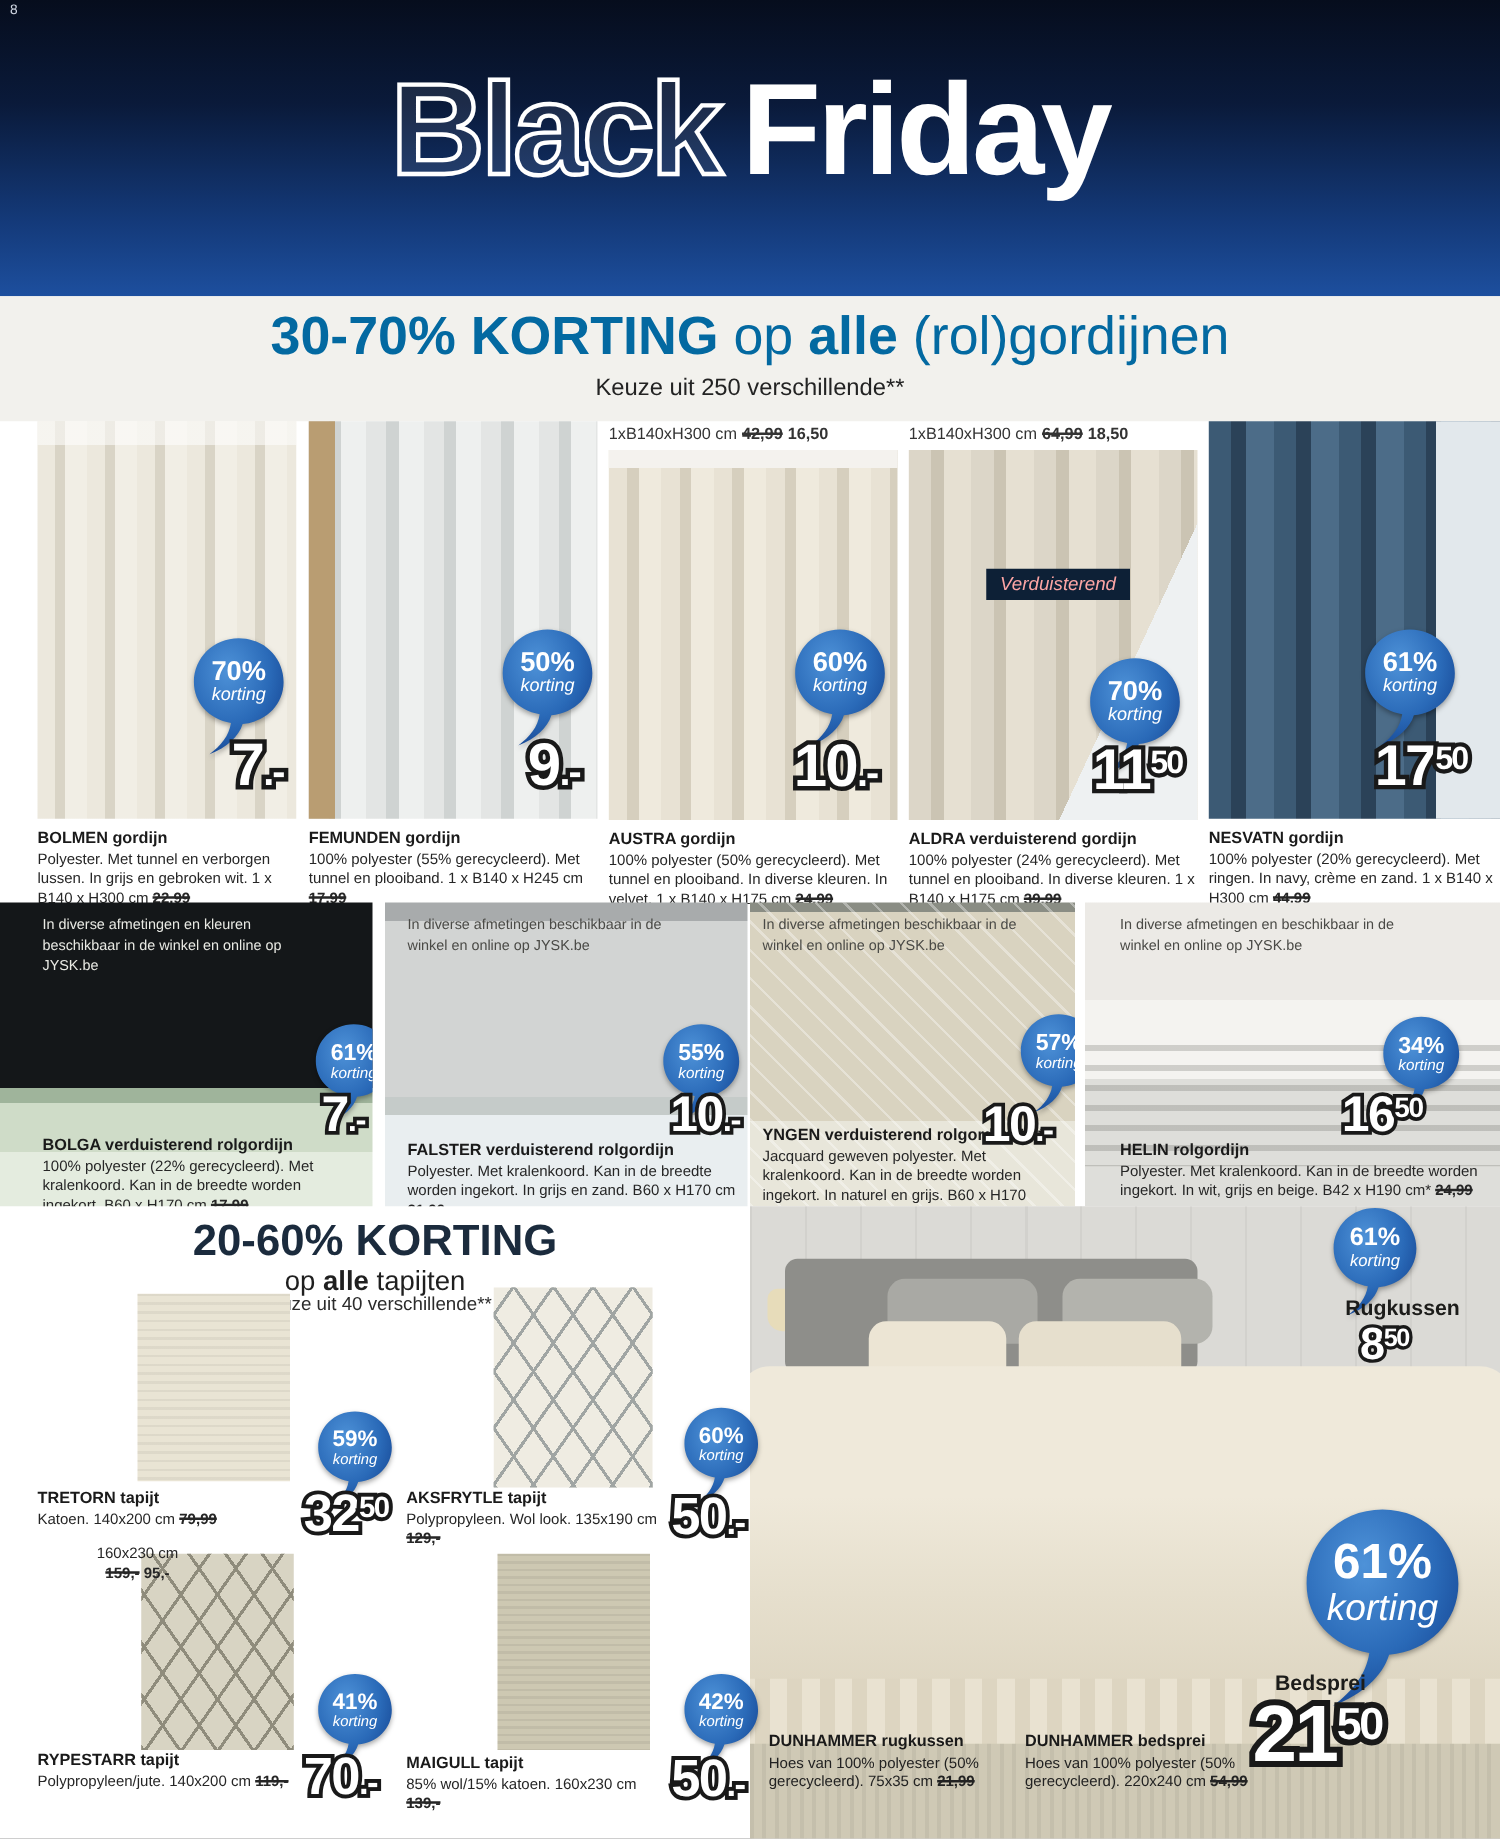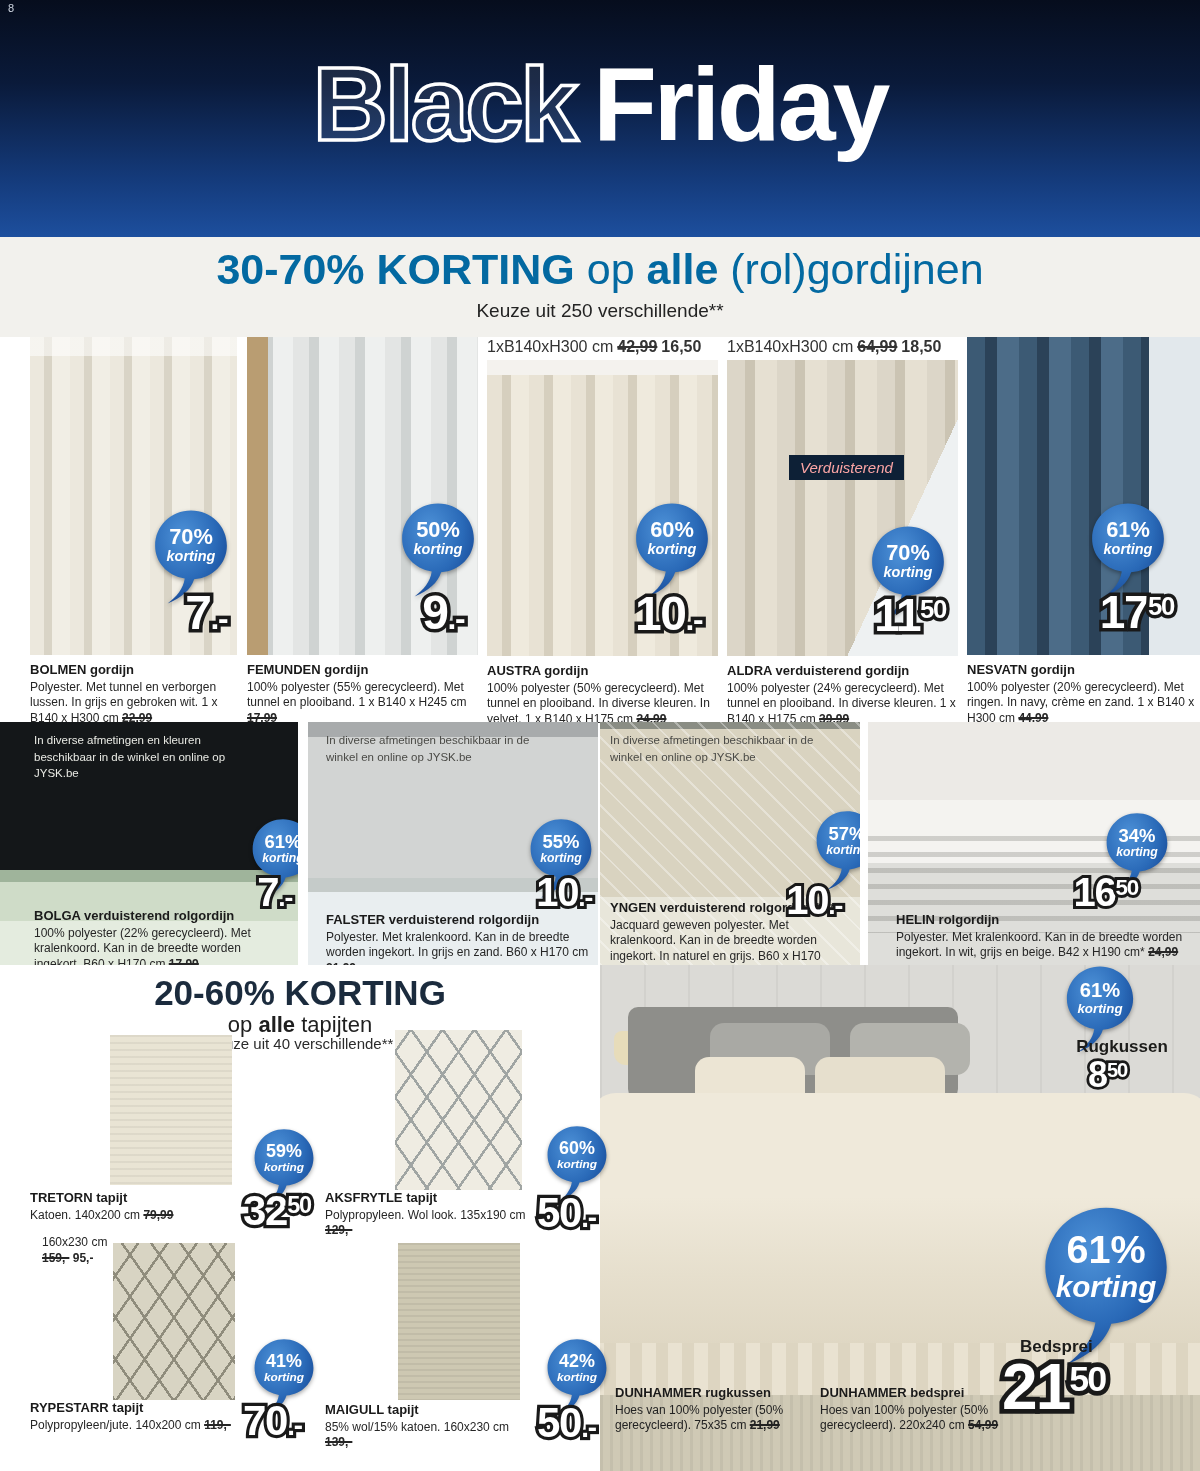--- a/index.html
+++ b/index.html
@@ -20,36 +20,36 @@
   .curt-band{position:absolute;left:0;top:237px;width:1200px;height:100px;background:#f2f1ed;}
   .h1{position:absolute;left:0;top:248px;width:1200px;text-align:center;color:#0369a1;
       font-size:43px;line-height:1;white-space:nowrap;}
   .h1 .b{font-weight:800;}
   .h1 .r{font-weight:400;}
   .h2{position:absolute;left:0;top:300px;width:1200px;text-align:center;color:#232323;font-size:19px;}
 
   
   .card{position:absolute;}
   .photo{position:relative;width:100%;overflow:hidden;}
-  .aboveline{font-size:16px;color:#333;height:23px;line-height:20px;white-space:nowrap;}
+  .aboveline{font-size:13px;color:#333;height:23px;line-height:20px;white-space:nowrap;}
   .aboveline .strike{margin-left:4px;}
   .aboveline .new{font-weight:700;margin-left:4px;}
 
   .prod-text{padding-top:7px;color:#262626;font-size:12px;line-height:1.3;}
   .prod-name{font-weight:700;font-size:13px;color:#1a1a1a;margin:0 0 1px 0;}
   .desc{margin:0;}
   .strike{font-weight:700;text-decoration:line-through;text-decoration-thickness:2px;}
 
   
   .badge{position:absolute;z-index:5;}
   .badge svg{width:100%;display:block;filter:drop-shadow(0 2px 2px rgba(0,0,0,.35));}
   .badge-text{position:absolute;left:0;right:0;top:0;height:74%;display:flex;flex-direction:column;
               align-items:center;justify-content:center;color:#fff;line-height:1.05;}
   .badge-pct{font-size:.28em;font-weight:800;}
-  .badge-word{font-size:.185em;font-style:italic;font-weight:700;}
+  .badge-word{font-size:.185em;font-style:italic;font-weight:400;}
   .b78{width:78px;font-size:78px;}
   .b72{width:72px;font-size:72px;}
   .b66{width:66px;font-size:66px;}
   .b64{width:64px;font-size:64px;}
   .b132{width:132px;font-size:132px;}
   .badge-lg .badge-pct{font-size:.30em;}
   .badge-lg .badge-word{font-size:.225em;}
 
   
   .price{position:absolute;z-index:6;color:#fff;font-weight:900;line-height:1;letter-spacing:-.03em;
@@ -308,20 +308,21 @@
       <div class="price" style="right:18px;top:158px;font-size:40px;"><span>10</span><span class="p-dash">.-</span></div>
       <div class="tile-text" style="left:10px;top:178px;width:226px;">
         <p class="prod-name">YNGEN verduisterend rolgordijn*****</p>
         <p class="desc"><span>Jacquard geweven polyester. Met kralenkoord. Kan in de breedte worden ingekort. In naturel en grijs. B60 x H170 cm</span> <span class="strike">22,99</span></p>
       </div>
     </div>
   </div>
 
   <div class="card" style="left:868px;top:722px;width:332px;height:243px;">
     <div class="photo ph-helin" style="height:243px;">
+      <div class="avail" style="left:28px;top:10px;width:230px;color:#4a4a46;">In diverse afmetingen en beschikbaar in de winkel en online op JYSK.be</div>
       <div class="badge b66" style="left:236px;top:90px;">
         <svg viewBox="0 0 100 124">
             <path d="M50 2 C76 2 96 22 96 47 C96 70 78 88 54 90 C50 103 38 114 20 121 C32 112 40 102 42 89 C19 85 4 68 4 47 C4 22 24 2 50 2 Z" fill="url(#badgeGrad)"></path>
           </svg>
         <div class="badge-text">
             <span class="badge-pct">34%</span>
             <span class="badge-word">korting</span>
           </div>
       </div>
       <div class="price" style="right:62px;top:150px;font-size:40px;"><span>16</span><span class="p-sup">50</span></div>
@@ -348,21 +349,21 @@
     <div class="badge-text">
         <span class="badge-pct">59%</span>
         <span class="badge-word">korting</span>
       </div>
   </div>
   <div class="price" style="left:243px;top:1190px;font-size:42px;"><span>32</span><span class="p-sup">50</span></div>
   <div class="tile-text" style="left:30px;top:1190px;width:200px;">
     <p class="prod-name">TRETORN tapijt</p>
     <p class="desc"><span>Katoen. 140x200 cm</span> <span class="strike">79,99</span></p>
   </div>
-  <div class="tile-text" style="left:42px;top:1235px;width:160px;">
+  <div class="tile-text" style="left:30px;top:1235px;width:160px;text-align:center;">
     <p class="desc">160x230 cm</p>
     <p class="desc"><span class="strike">159,-</span> <b>95,-</b></p>
   </div>
 
   <div class="rug rug-aks" style="left:395px;top:1030px;width:127px;height:160px;"></div>
   <div class="badge b64" style="left:545px;top:1125px;">
     <svg viewBox="0 0 100 124">
         <path d="M50 2 C76 2 96 22 96 47 C96 70 78 88 54 90 C50 103 38 114 20 121 C32 112 40 102 42 89 C19 85 4 68 4 47 C4 22 24 2 50 2 Z" fill="url(#badgeGrad)"></path>
       </svg>
     <div class="badge-text">

